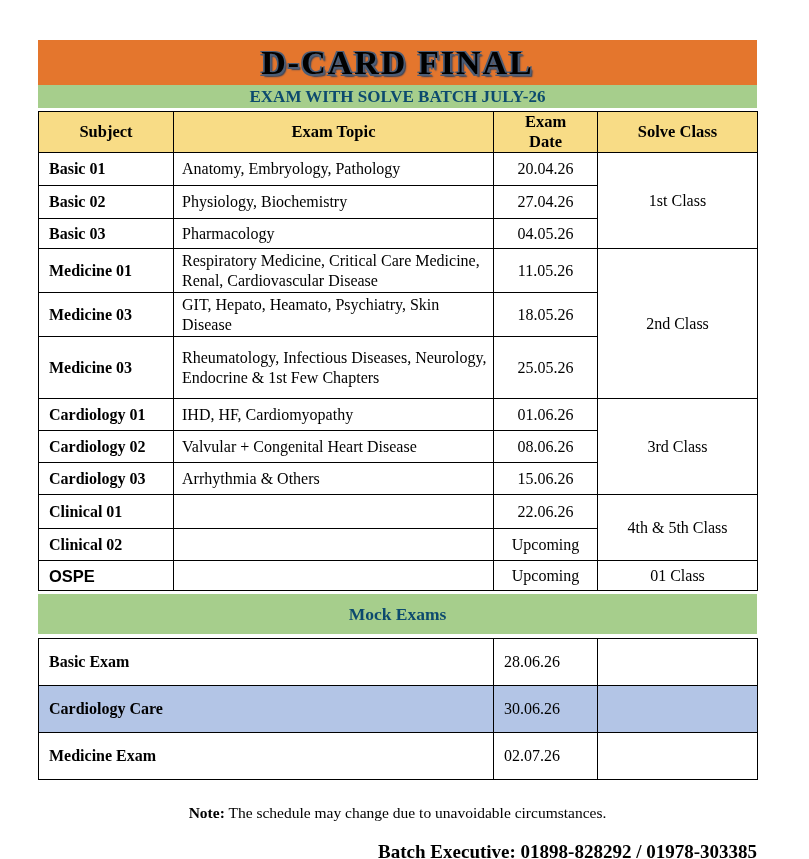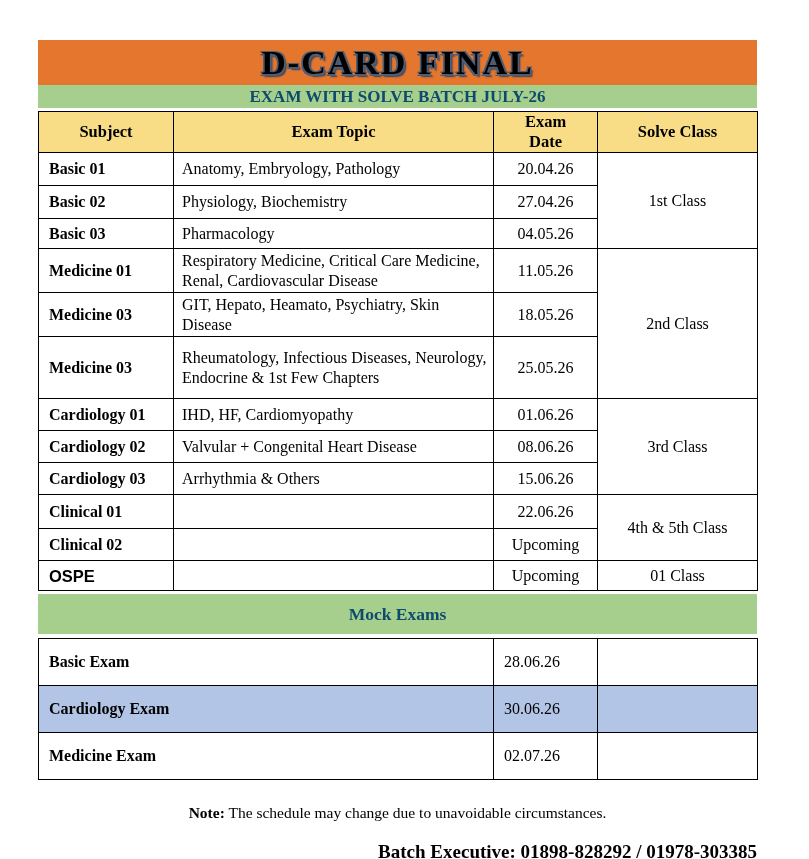--- a/index.html
+++ b/index.html
@@ -199,21 +199,21 @@
           <col style="width:104px">
           <col style="width:160px">
       </colgroup>
       <tbody>
         <tr>
           <td class="c-subject">Basic Exam</td>
           <td class="c-date">28.06.26</td>
           <td class="c-solve"></td>
         </tr>
         <tr class="row-highlight">
-          <td class="c-subject">Cardiology Exam</td>
+          <td class="c-subject">Cardiology Care</td>
           <td class="c-date">30.06.26</td>
           <td class="c-solve"></td>
         </tr>
         <tr>
           <td class="c-subject">Medicine Exam</td>
           <td class="c-date">02.07.26</td>
           <td class="c-solve"></td>
         </tr>
       </tbody>
     </table>

